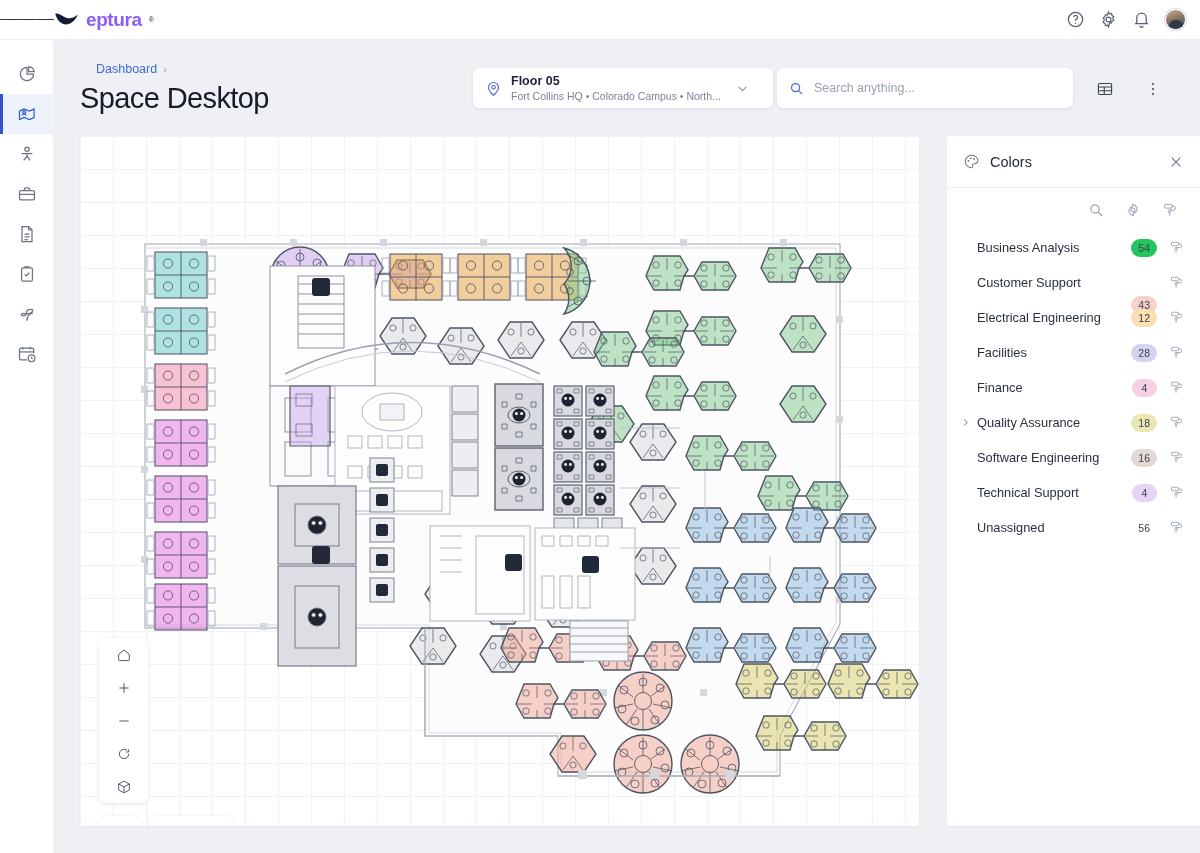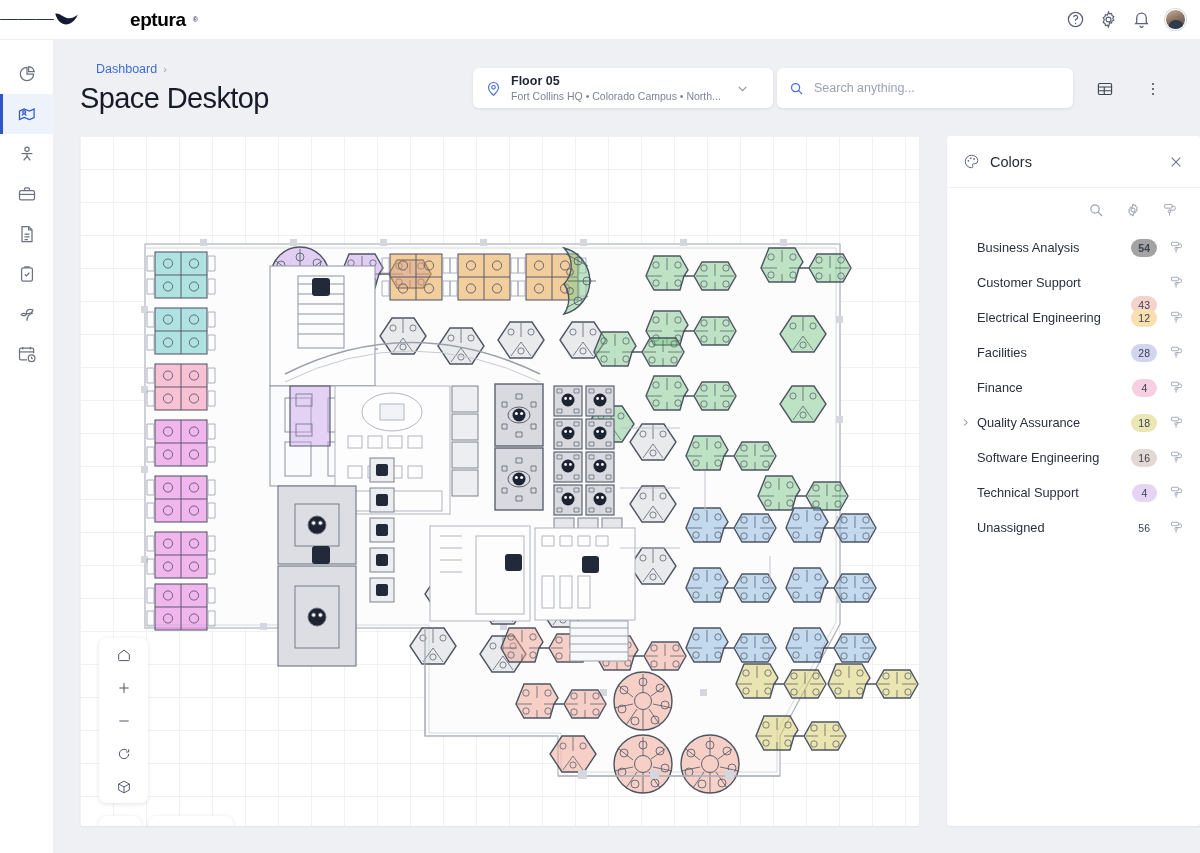--- a/index.html
+++ b/index.html
@@ -13,21 +13,21 @@
   
   .topbar {
     position: absolute; left: 0; top: 0; width: 1200px; height: 40px;
     background: #ffffff; display: flex; align-items: center;
     border-bottom: 1px solid #eceef2; z-index: 30;
   }
   .hamburger { width: 54px; display: flex; align-items: center; justify-content: center; cursor: pointer; }
   .hamburger span { display:block; width: 19px; height: 1.6px; background:#2e3443; margin:2.6px 0; border-radius:1px; }
   .brand { display: flex; align-items: center; gap: 6px; }
   .brand-mark { width: 26px; height: 18px; }
-  .brand-text { font-size: 19px; font-weight: 600; color: #000000; letter-spacing: -0.4px; margin-left: 44px; }
+  .brand-text { font-size: 19px; font-weight: 600; color: #8b5cf6; letter-spacing: -0.4px; }
   .brand-tm { font-size: 7px; color:#151b35; vertical-align: super; margin-left:1px;}
   .topbar-right { margin-left: auto; display: flex; align-items: center; gap: 14px; padding-right: 14px; }
   .ticon { width: 19px; height: 19px; cursor: pointer; color:#5a6274; }
   .avatar {
     width: 21px; height: 21px; border-radius: 50%;
     background: linear-gradient(160deg,#c9b19c 0%,#8d7564 45%,#3e4a5c 100%);
     border: 1.5px solid #ffffff; box-shadow: 0 0 0 1px #d7dbe2; cursor: pointer;
     position: relative; overflow: hidden;
   }
   .avatar::after{content:"";position:absolute;left:50%;top:55%;transform:translateX(-50%);width:15px;height:12px;border-radius:7px 7px 0 0;background:#2f3a4a;}
@@ -785,21 +785,21 @@
           <rect x="9.4" y="12.2" width="3.8" height="3.4" rx=".8"></rect>
           <path d="M11.3 15.6v4.8"></path>
         </svg>
       </div>
     </div>
 
     <div class="panel-list" id="color-list">
         <div class="crow">
           <div class="exp"></div>
           <div class="cname">Business Analysis</div>
-          <div class="badge" style="background: #a3a3a3; font-weight: bold;">54</div>
+          <div class="badge" style="background: #22c55e;">54</div>
           <div class="roller"><svg viewBox="0 0 24 24" fill="none" stroke="currentColor" stroke-width="1.4">
               <rect x="4" y="3.6" width="11" height="5.6" rx="1"></rect>
               <path d="M15 6.4h3.2a1.6 1.6 0 0 1 1.6 1.6v2.6a1.6 1.6 0 0 1-1.6 1.6h-6.6"></path>
               <rect x="9.4" y="12.2" width="3.8" height="3.4" rx=".8"></rect>
               <path d="M11.3 15.6v4.8"></path>
             </svg></div>
         </div>
         <div class="crow">
           <div class="exp"></div>
           <div class="cname">Customer Support</div>

